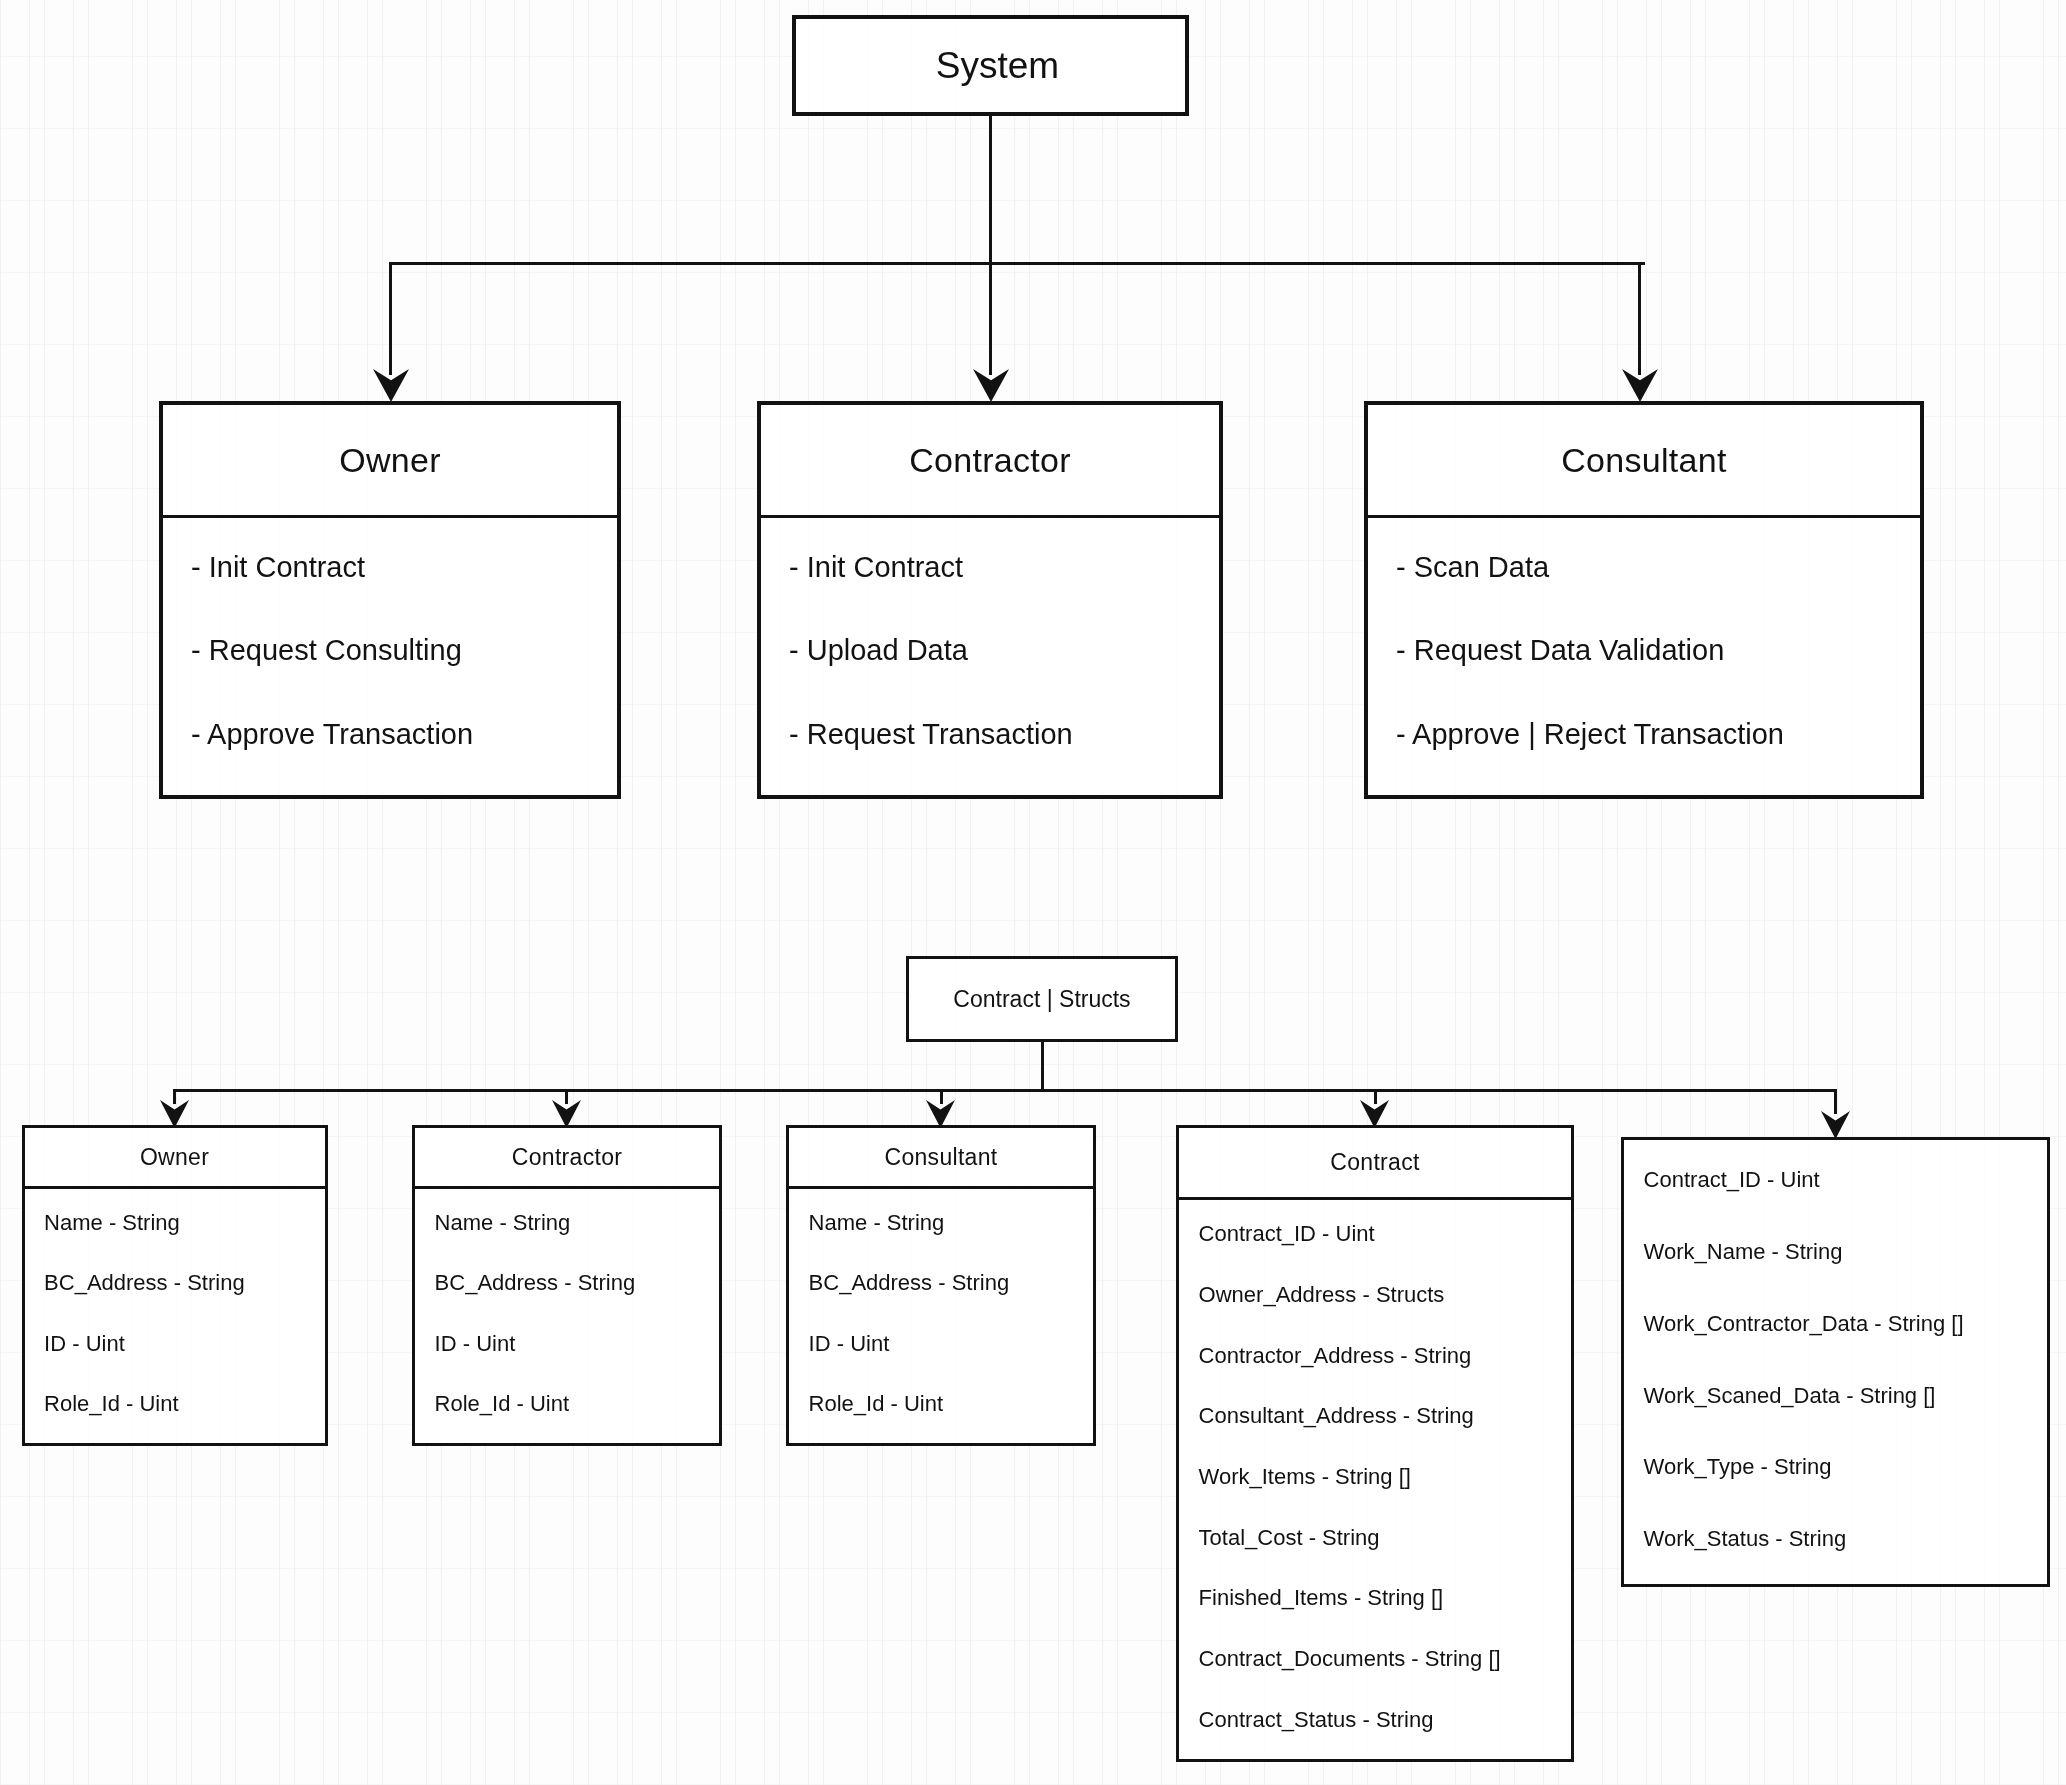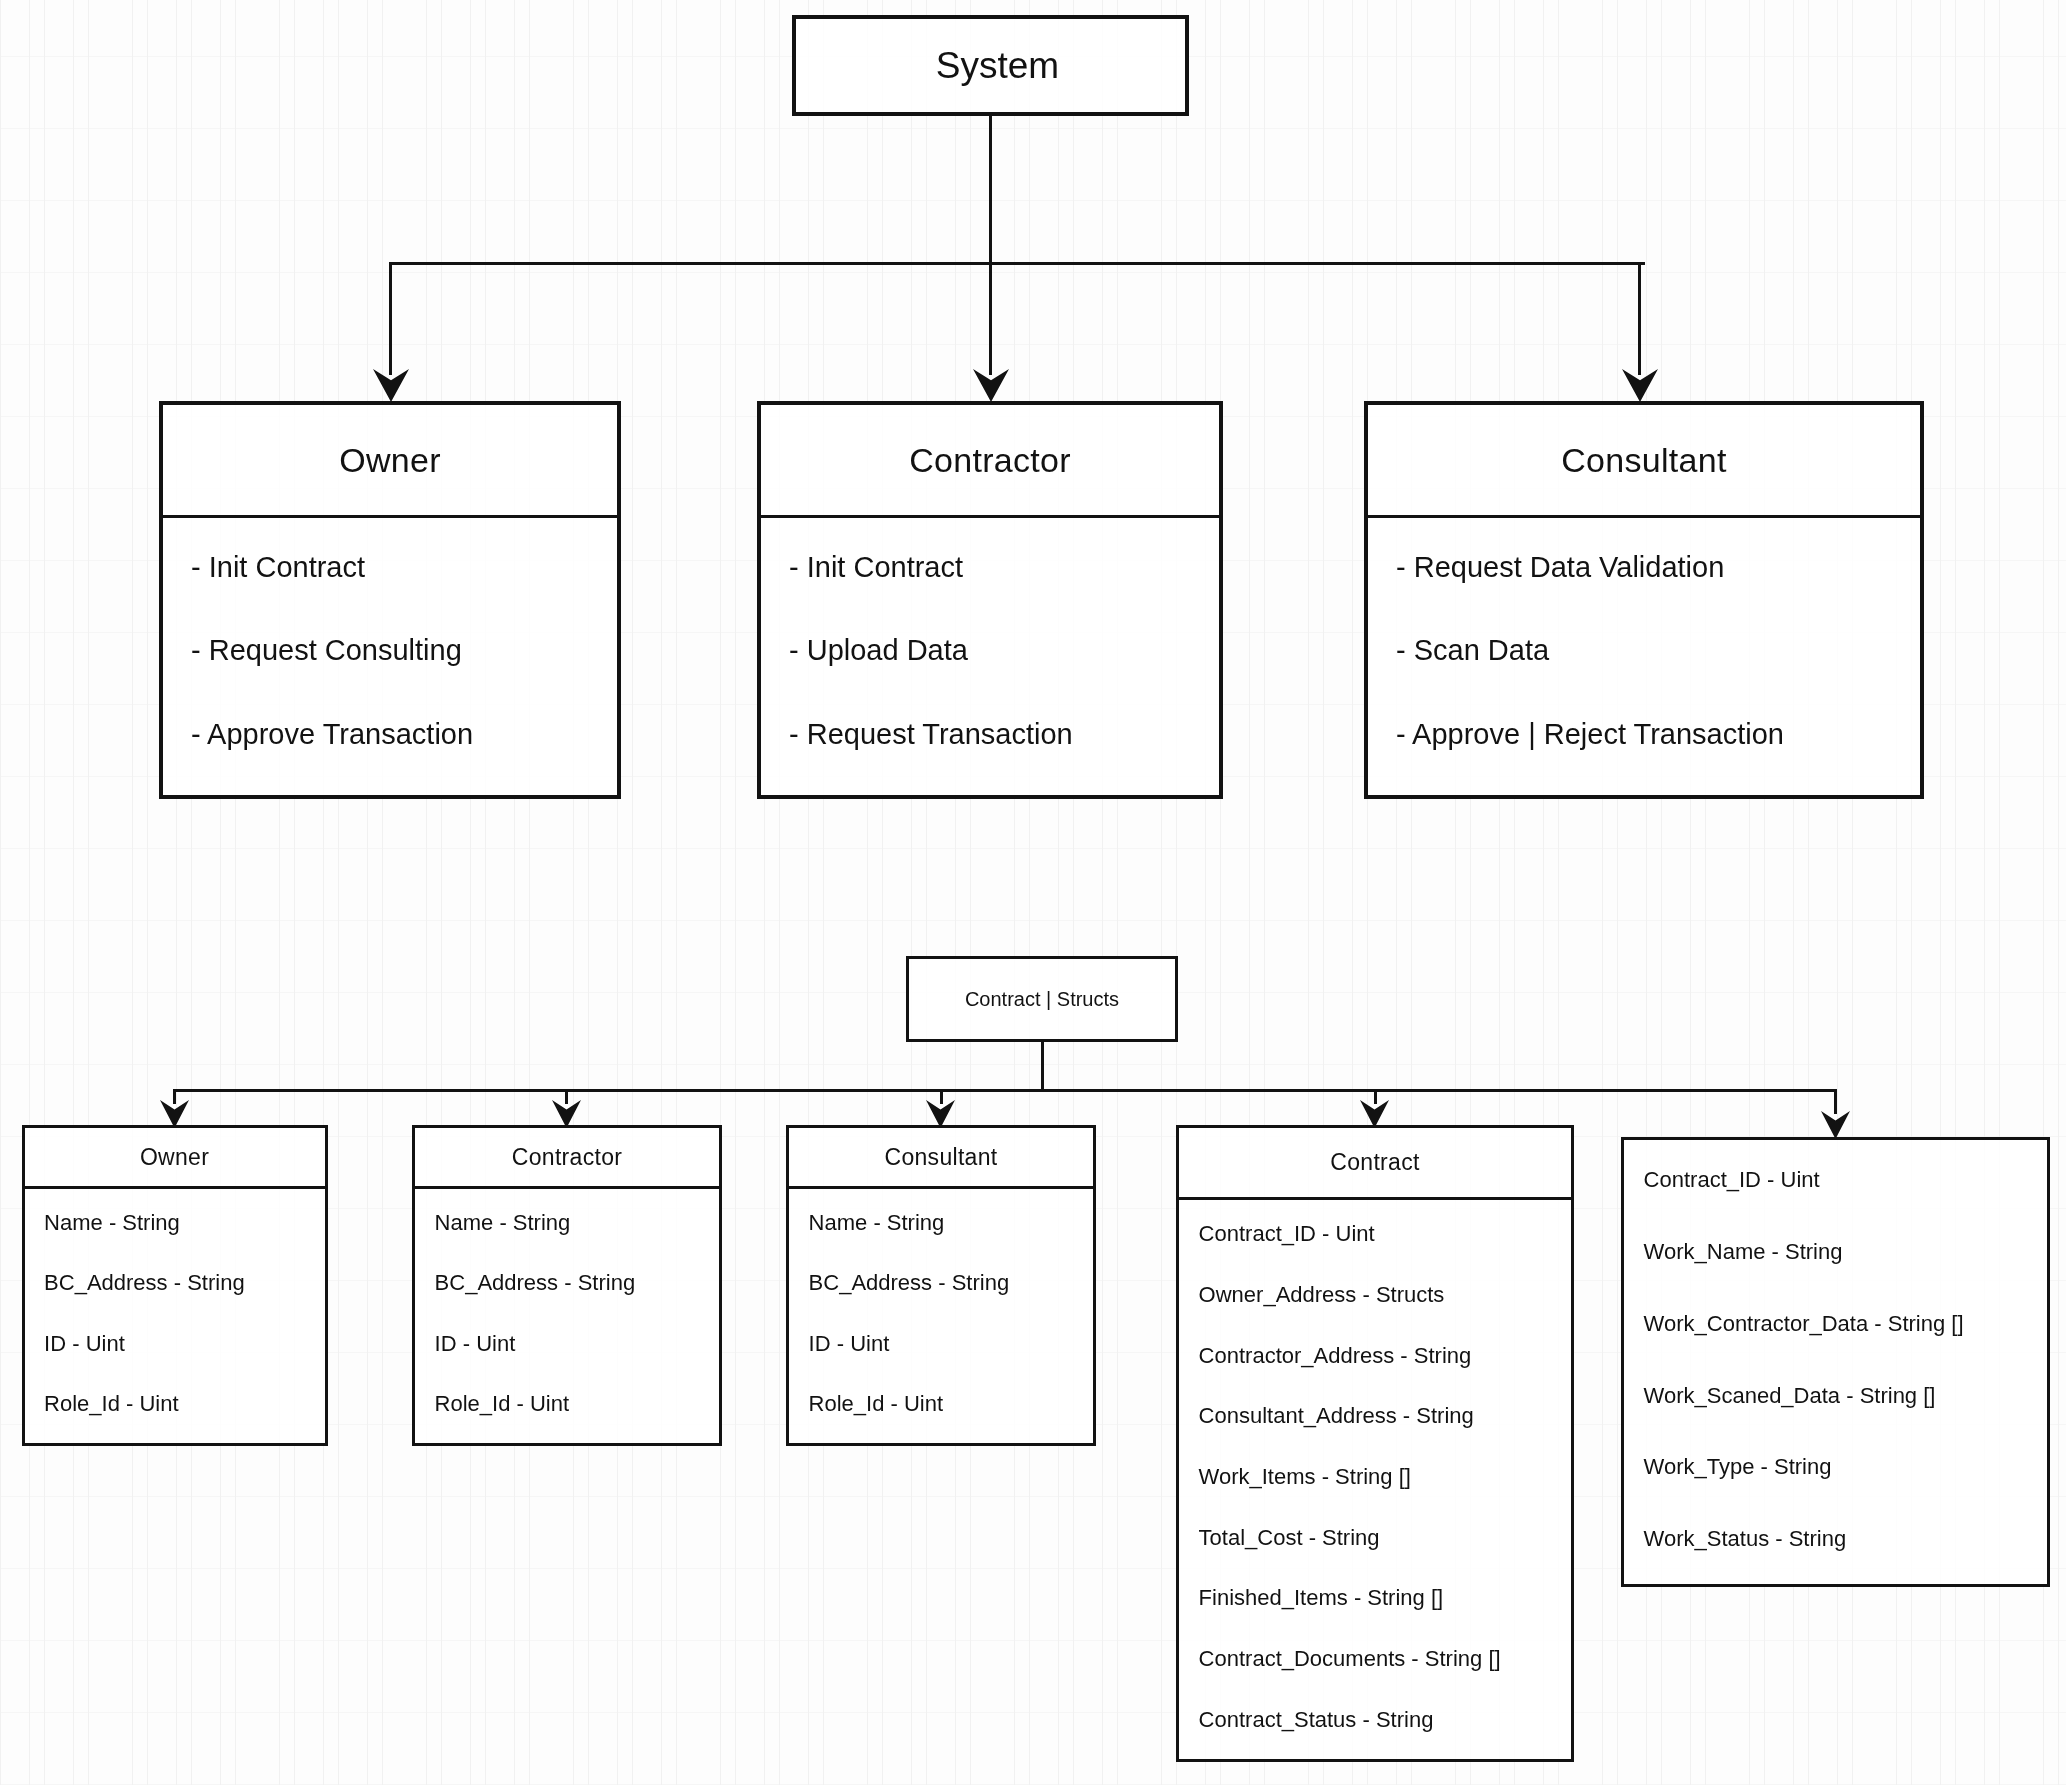--- a/index.html
+++ b/index.html
@@ -55,21 +55,21 @@
     white-space:nowrap;
   }
   .actor .title{height:110px;font-size:34px;}
   .actor .body{padding:7.4px 6.1px 18.4px 28px;border-radius:9px;}
   .actor .item{font-size:29px;}
   
   .struct{border-width:3.1px;}
   .struct .title{height:58px;font-size:23px;border-bottom-width:3.1px;}
   .struct .body{padding:3.7px 4.9px 8.6px 19.6px;}
   .struct .item{font-size:22px;}
-  .structroot .only-title{font-size:20px;}
+  .structroot .only-title{font-size:23px;}
   .structroot{border-width:3.1px;}
   
   .vline{position:absolute;width:3.1px;background:#121212;}
   .hline{position:absolute;height:3.1px;background:#121212;}
   .arrow{
     position:absolute;
     background:#121212;
     clip-path:polygon(0 0,50% 34%,100% 0,50% 100%);
   }
   .arrow.big{width:36px;height:33px;}
@@ -110,22 +110,22 @@
     <div class="body">
       <div class="item">- Init Contract</div>
       <div class="item">- Upload Data</div>
       <div class="item">- Request Transaction</div>
     </div>
   </div>
 
   <div class="node actor" style="left:1364px;top:401px;width:560px;height:398px;">
     <div class="title">Consultant</div>
     <div class="body">
+      <div class="item">- Scan Data</div>
       <div class="item">- Request Data Validation</div>
-      <div class="item">- Scan Data</div>
       <div class="item">- Approve | Reject Transaction</div>
     </div>
   </div>
 
   <div class="node rootbox structroot" style="left:906px;top:956px;width:272px;height:86px;">
     <div class="only-title">Contract | Structs</div>
   </div>
 
   <div class="vline" style="left:1041px;top:1040px;height:51px;"></div>
   <div class="hline" style="left:173px;top:1089px;width:1662px;"></div>

